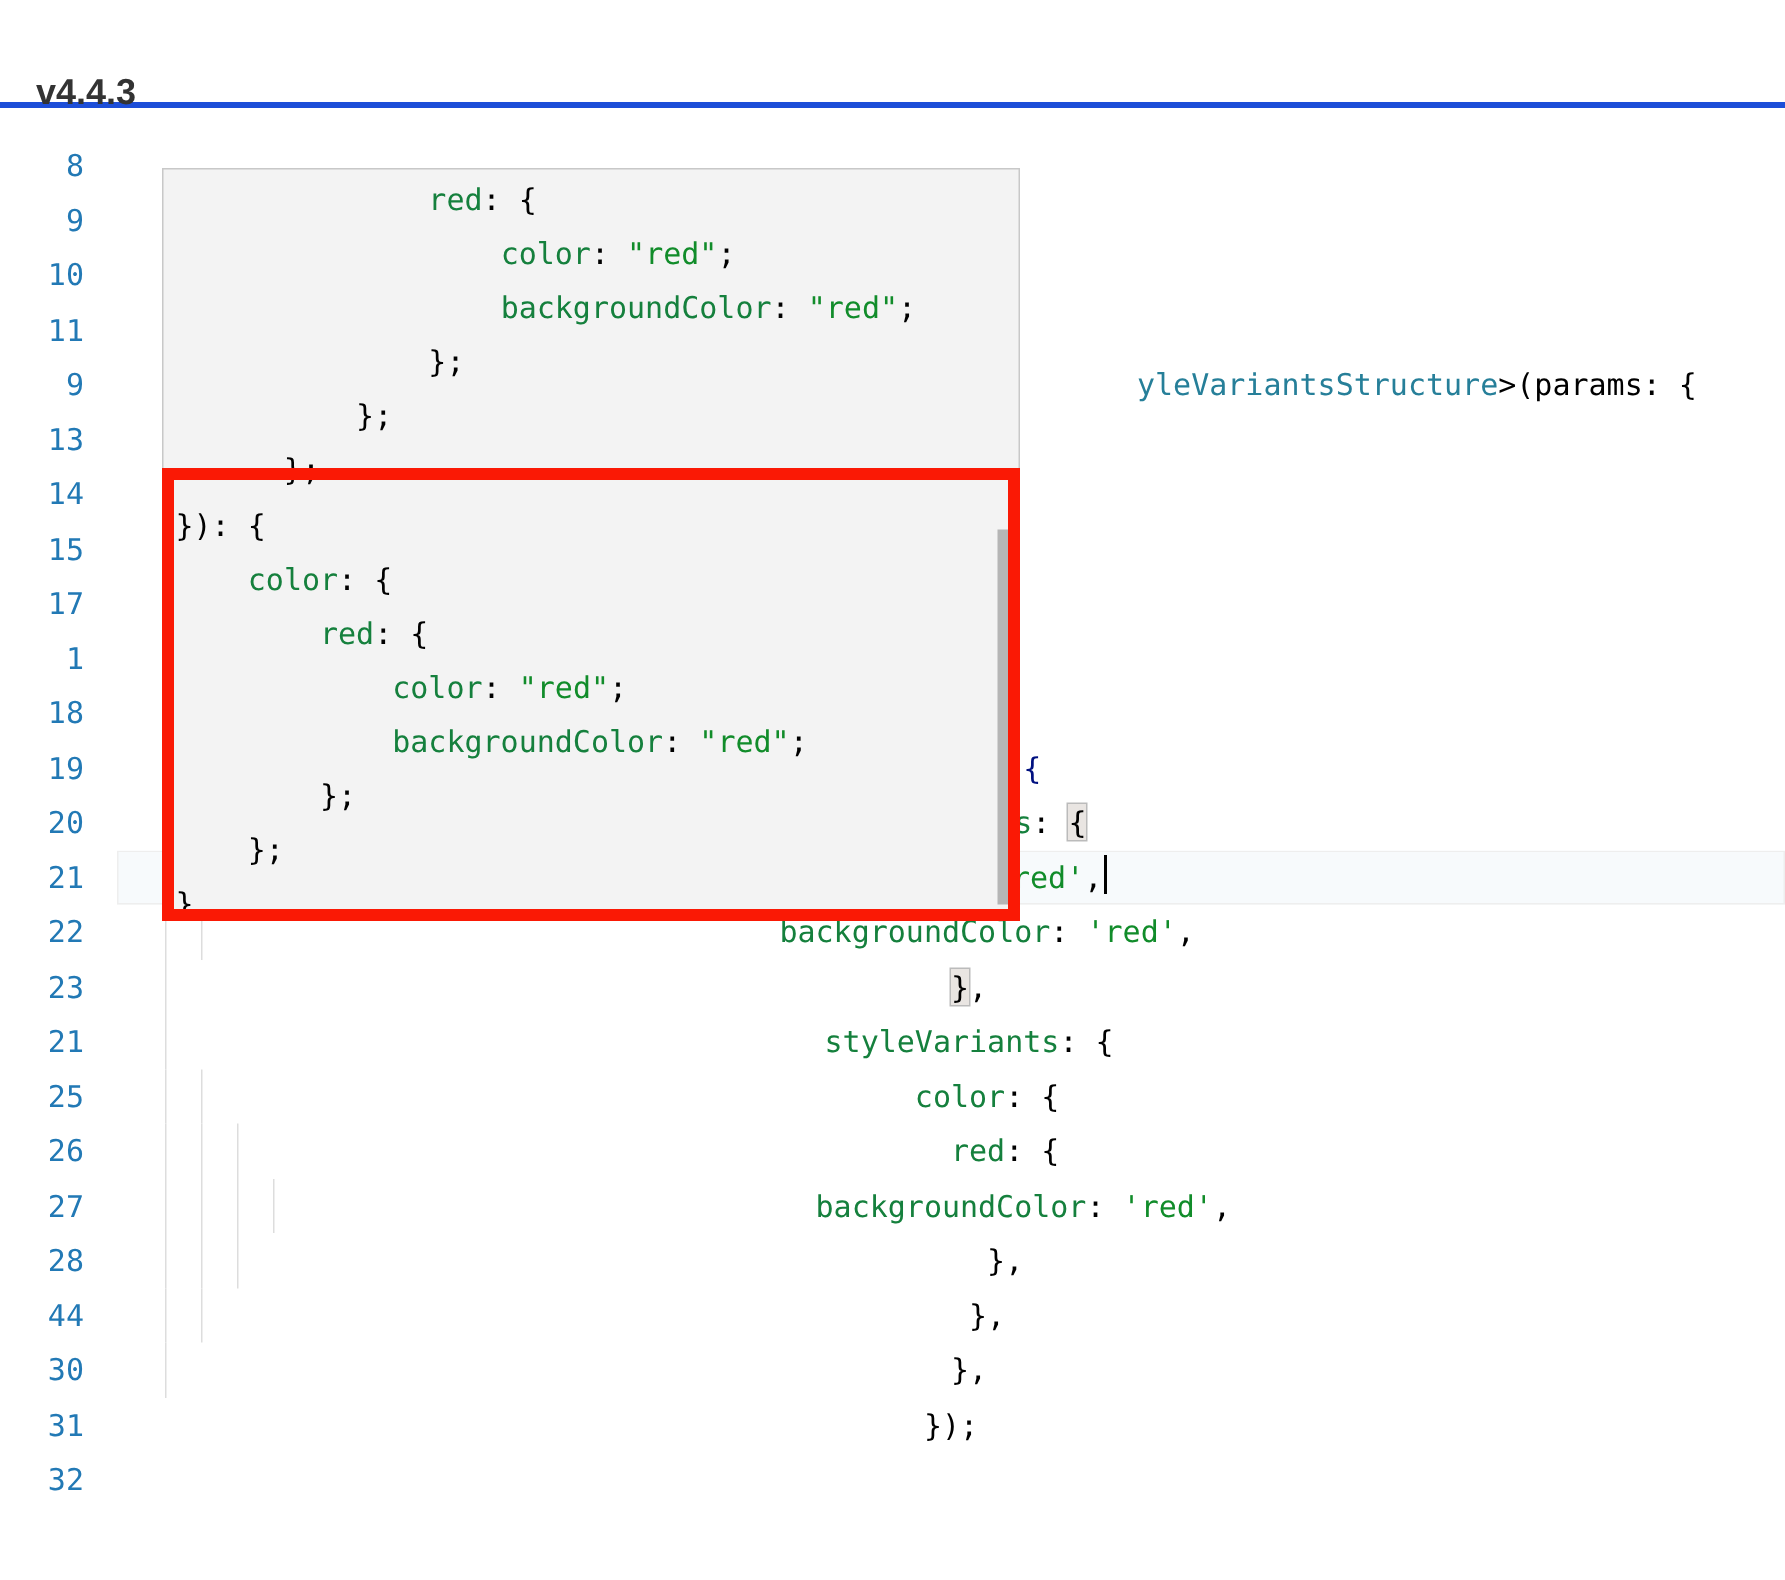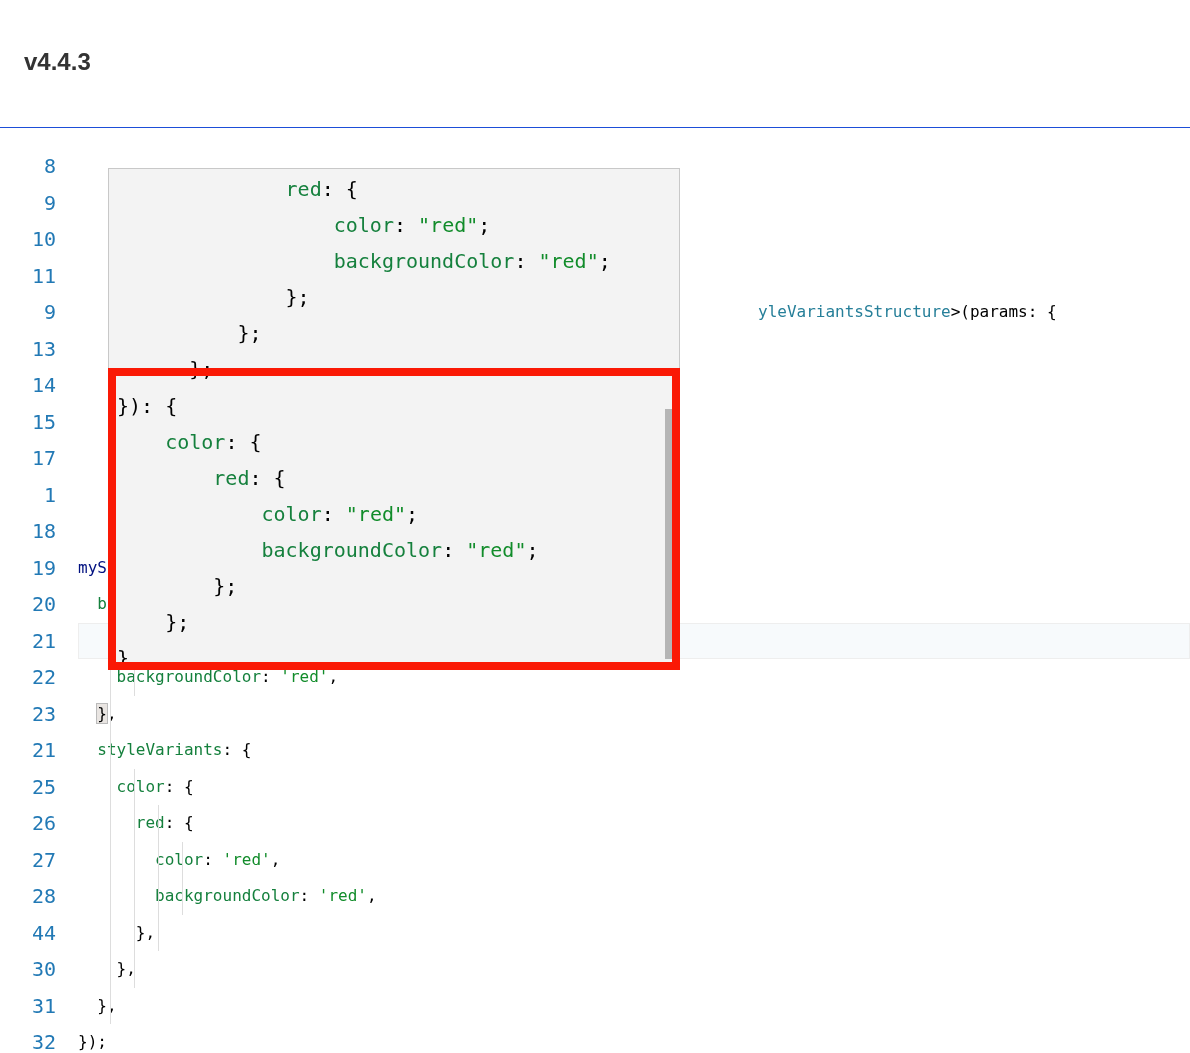--- a/index.html
+++ b/index.html
@@ -9,22 +9,22 @@
     font-size: 20px;
     background: #ffffff;
     color: #000000;
     width: 1190px;
     height: 1053px;
     overflow: hidden;
   }
 
   .top-bar {
     position: relative;
-    height: 128px;
-    border-bottom: 1px solid #1d4ed8;
+    height: 72px;
+    border-bottom: 4px solid #1d4ed8;
   }
   .version-badge {
     position: absolute;
     left: 10px;
     top: 40px;
     font-family: -apple-system, BlinkMacSystemFont, "Segoe UI", sans-serif;
     font-weight: 700;
     font-size: 24px;
     color: #333;
     padding: 8px 14px;
@@ -49,22 +49,23 @@
     font-size: 20px;
     user-select: none;
   }
   .gutter .ln {
     height: 36.5px;
     line-height: 36.5px;
   }
 
   .code-area {
     position: relative;
-    font-size: 16px;
+    font-size: 20px;
     flex: 1;
+    text-align: center;
   }
   .code-line {
     height: 36.5px;
     line-height: 36.5px;
     white-space: pre;
     position: relative;
   }
   .code-line.current {
     background: #f7fafc;
     box-shadow: inset 0 0 0 1px #eeeeee;
@@ -209,21 +210,20 @@
       <div class="code-line"><span class="indent-guide ig1"></span><span class="indent-guide ig2"></span>    <span class="prop">backgroundColor</span><span class="punc">: </span><span class="str">'red'</span><span class="punc">,</span></div>
 
       <div class="code-line"><span class="indent-guide ig1"></span>  <span class="punc bracket-hl">}</span><span class="punc">,</span></div>
 
       <div class="code-line"><span class="indent-guide ig1"></span>  <span class="prop">styleVariants</span><span class="punc">: {</span></div>
 
       <div class="code-line"><span class="indent-guide ig1"></span><span class="indent-guide ig2"></span>    <span class="prop">color</span><span class="punc">: {</span></div>
 
       <div class="code-line"><span class="indent-guide ig1"></span><span class="indent-guide ig2"></span><span class="indent-guide ig3"></span>      <span class="prop">red</span><span class="punc">: {</span></div>
 
-      <div class="code-line"><span class="indent-guide ig1"></span><span class="indent-guide ig2"></span><span class="indent-guide ig3"></span><span class="indent-guide ig4"></span>        <span class="prop">color</span><span class="punc">: </span><span class="str">'red'</span><span class="punc">,</span></div>
 
       <div class="code-line"><span class="indent-guide ig1"></span><span class="indent-guide ig2"></span><span class="indent-guide ig3"></span><span class="indent-guide ig4"></span>        <span class="prop">backgroundColor</span><span class="punc">: </span><span class="str">'red'</span><span class="punc">,</span></div>
 
       <div class="code-line"><span class="indent-guide ig1"></span><span class="indent-guide ig2"></span><span class="indent-guide ig3"></span>      <span class="punc">},</span></div>
 
       <div class="code-line"><span class="indent-guide ig1"></span><span class="indent-guide ig2"></span>    <span class="punc">},</span></div>
 
       <div class="code-line"><span class="indent-guide ig1"></span>  <span class="punc">},</span></div>
 
       <div class="code-line"><span class="punc">});</span></div>

